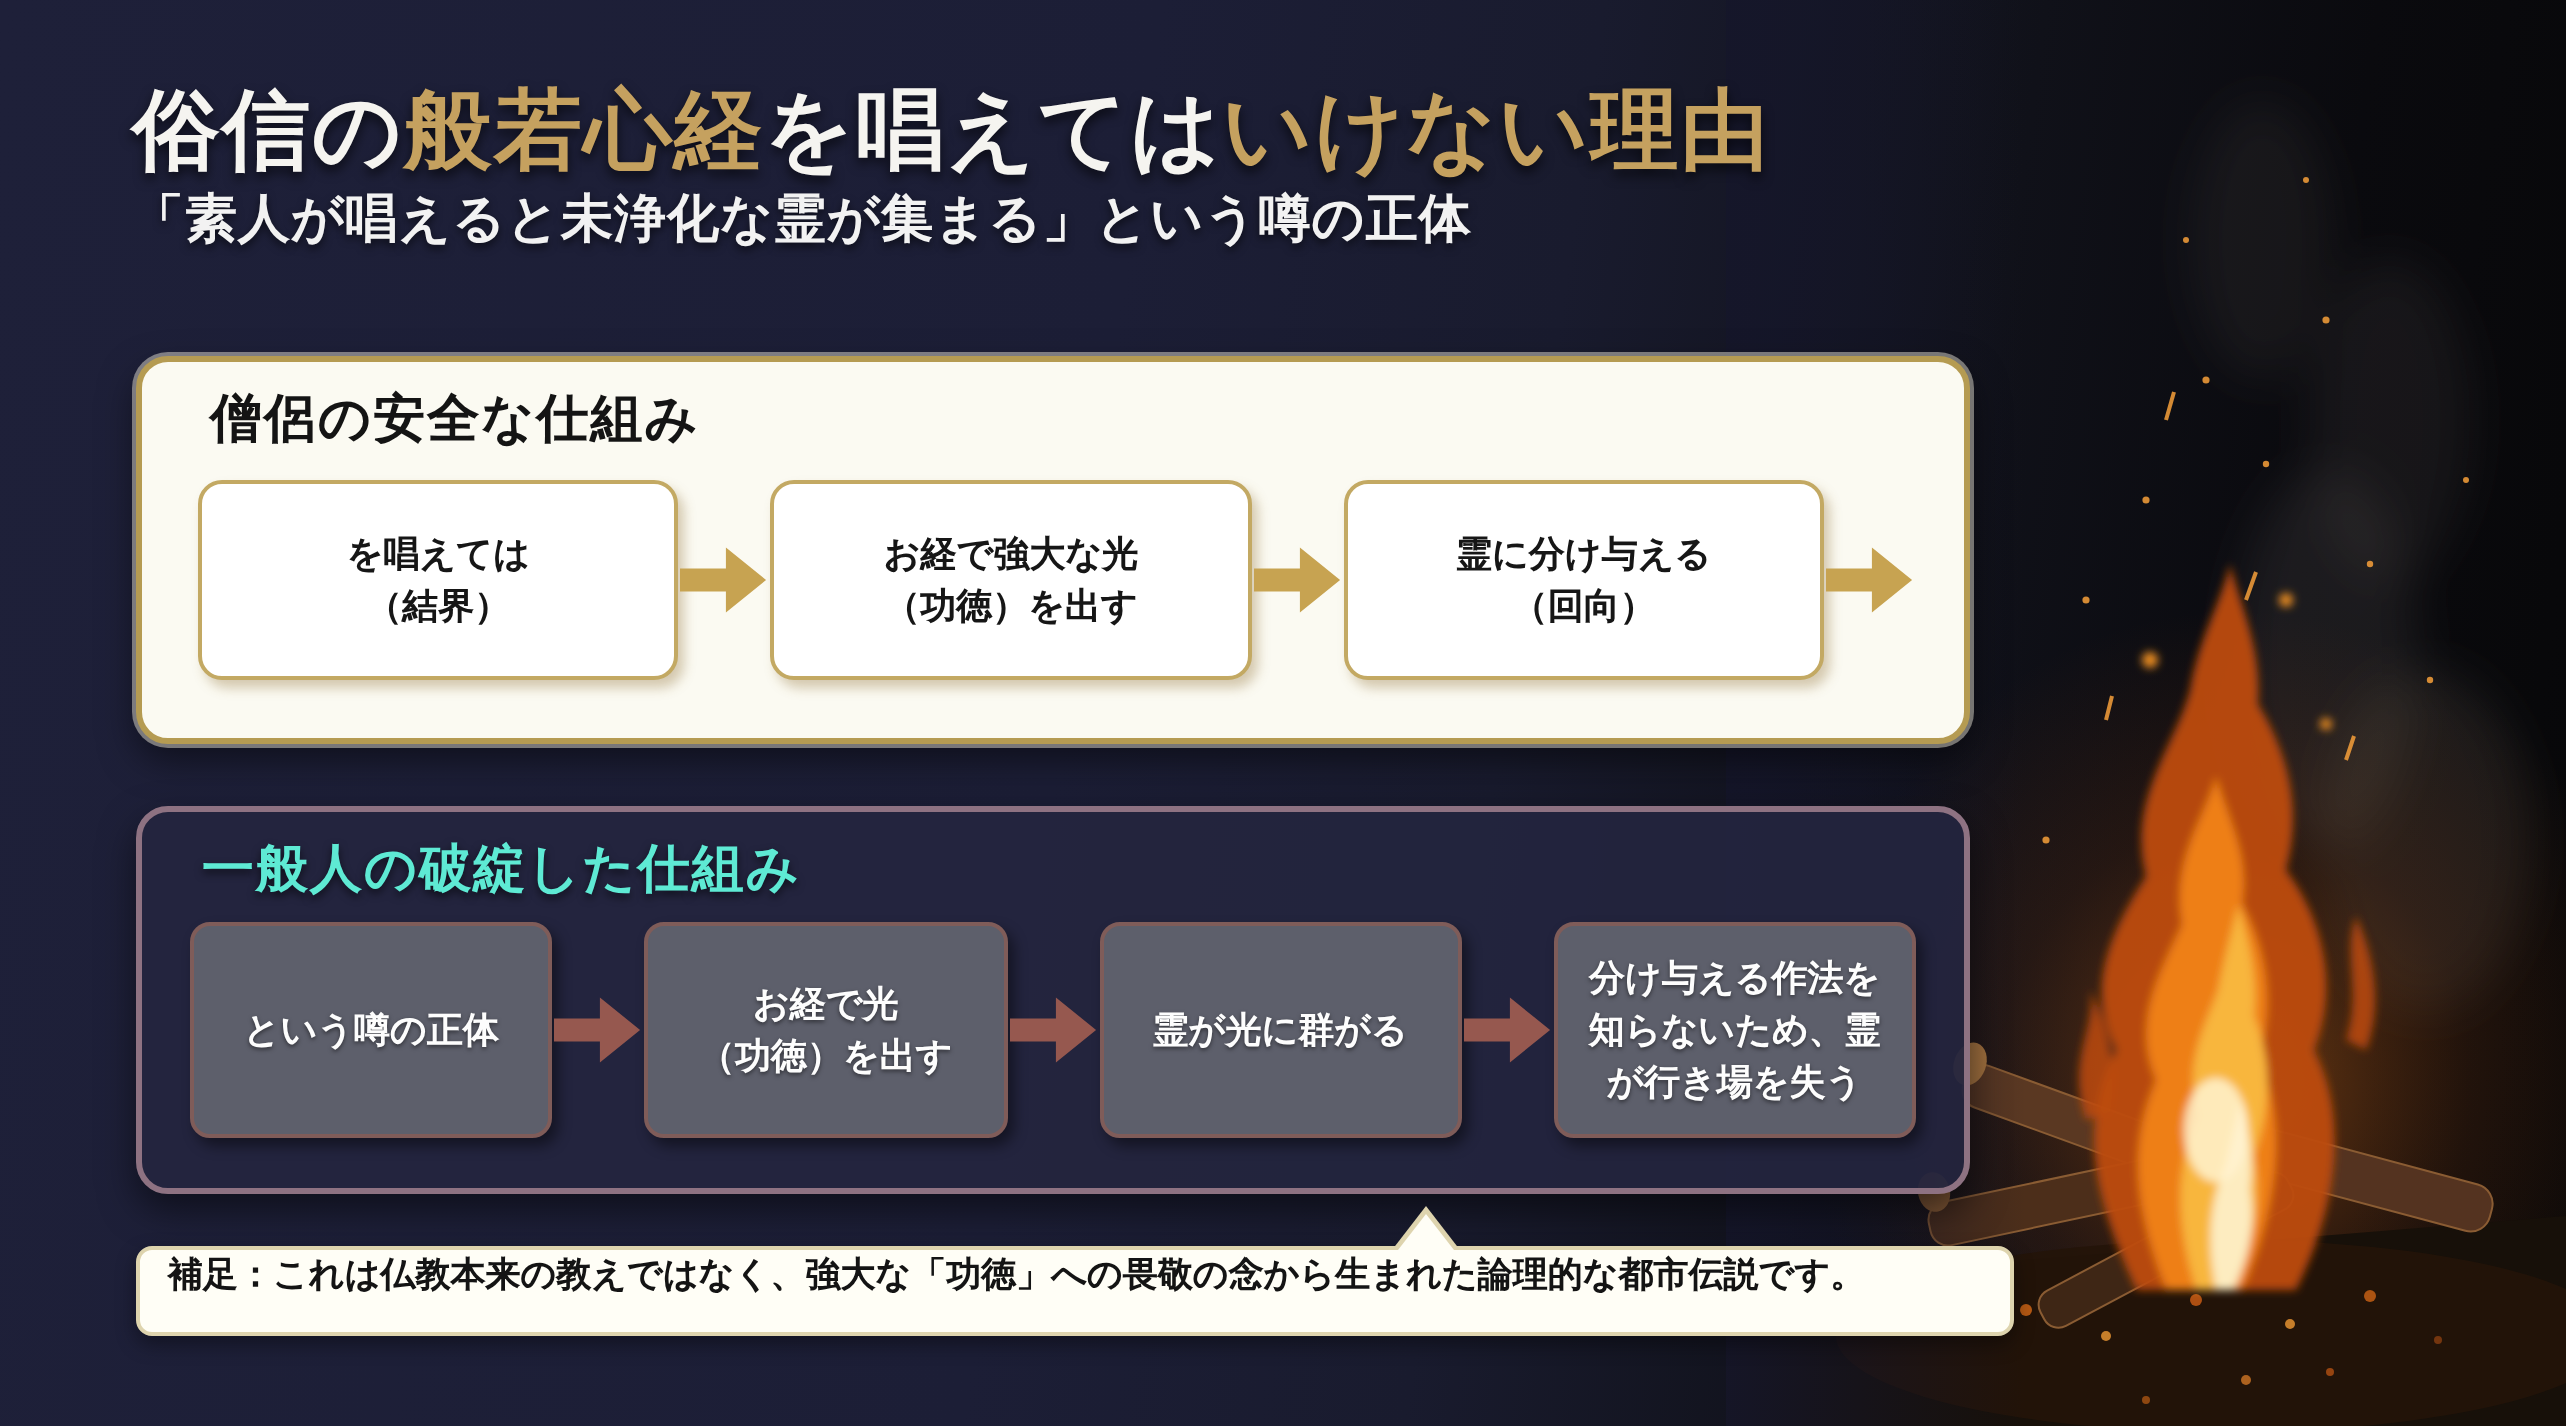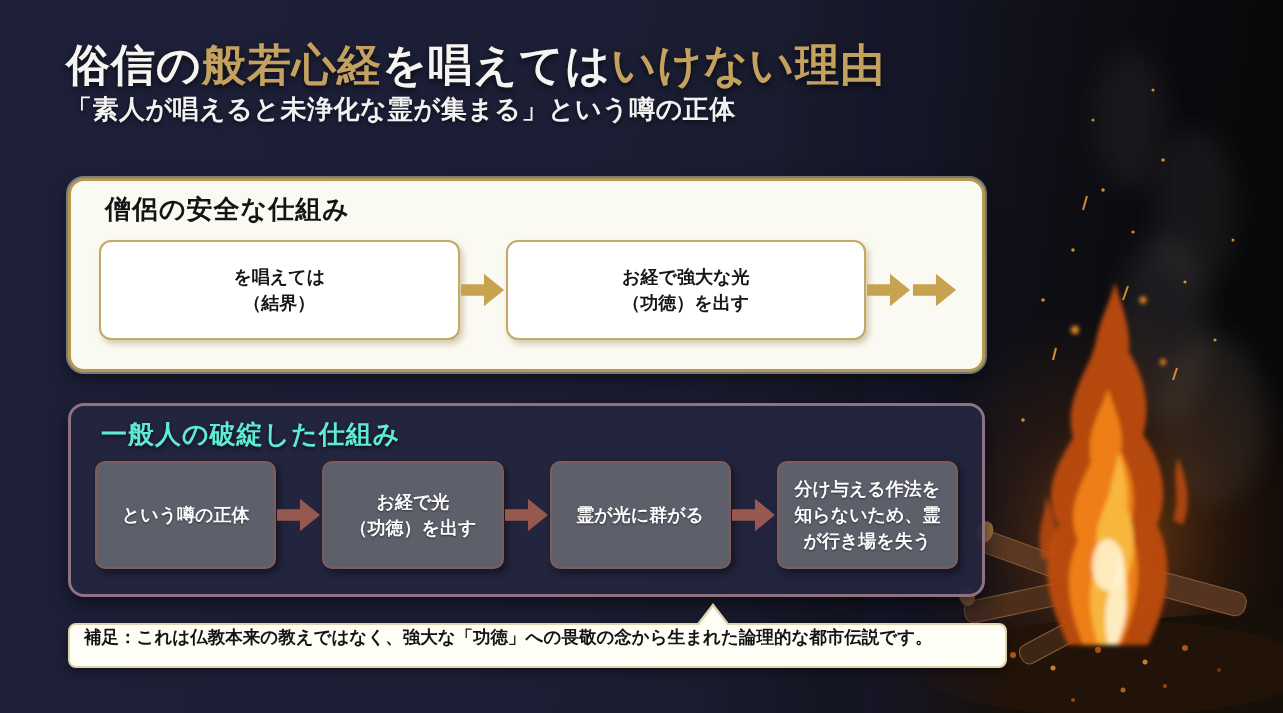--- a/index.html
+++ b/index.html
@@ -182,20 +182,22 @@
             <polygon points="0,14 24,14 24,3 45,20 24,37 24,26 0,26" fill="#c7a351"></polygon>
           </svg>
       </div>
       <div class="step">お経で強大な光
 （功徳）を出す</div>
       <div class="arrow">
         <svg width="44" height="40" viewBox="0 0 46 40">
             <polygon points="0,14 24,14 24,3 45,20 24,37 24,26 0,26" fill="#c7a351"></polygon>
           </svg>
       </div>
+      <div class="step">霊に分け与える
+（回向）</div>
       <div class="arrow">
         <svg width="44" height="40" viewBox="0 0 46 40">
             <polygon points="0,14 24,14 24,3 45,20 24,37 24,26 0,26" fill="#c7a351"></polygon>
           </svg>
       </div>
     </div>
   </section>
 
   <section class="panel broken">
     <h2 class="panel-heading">一般人の破綻した仕組み</h2>

